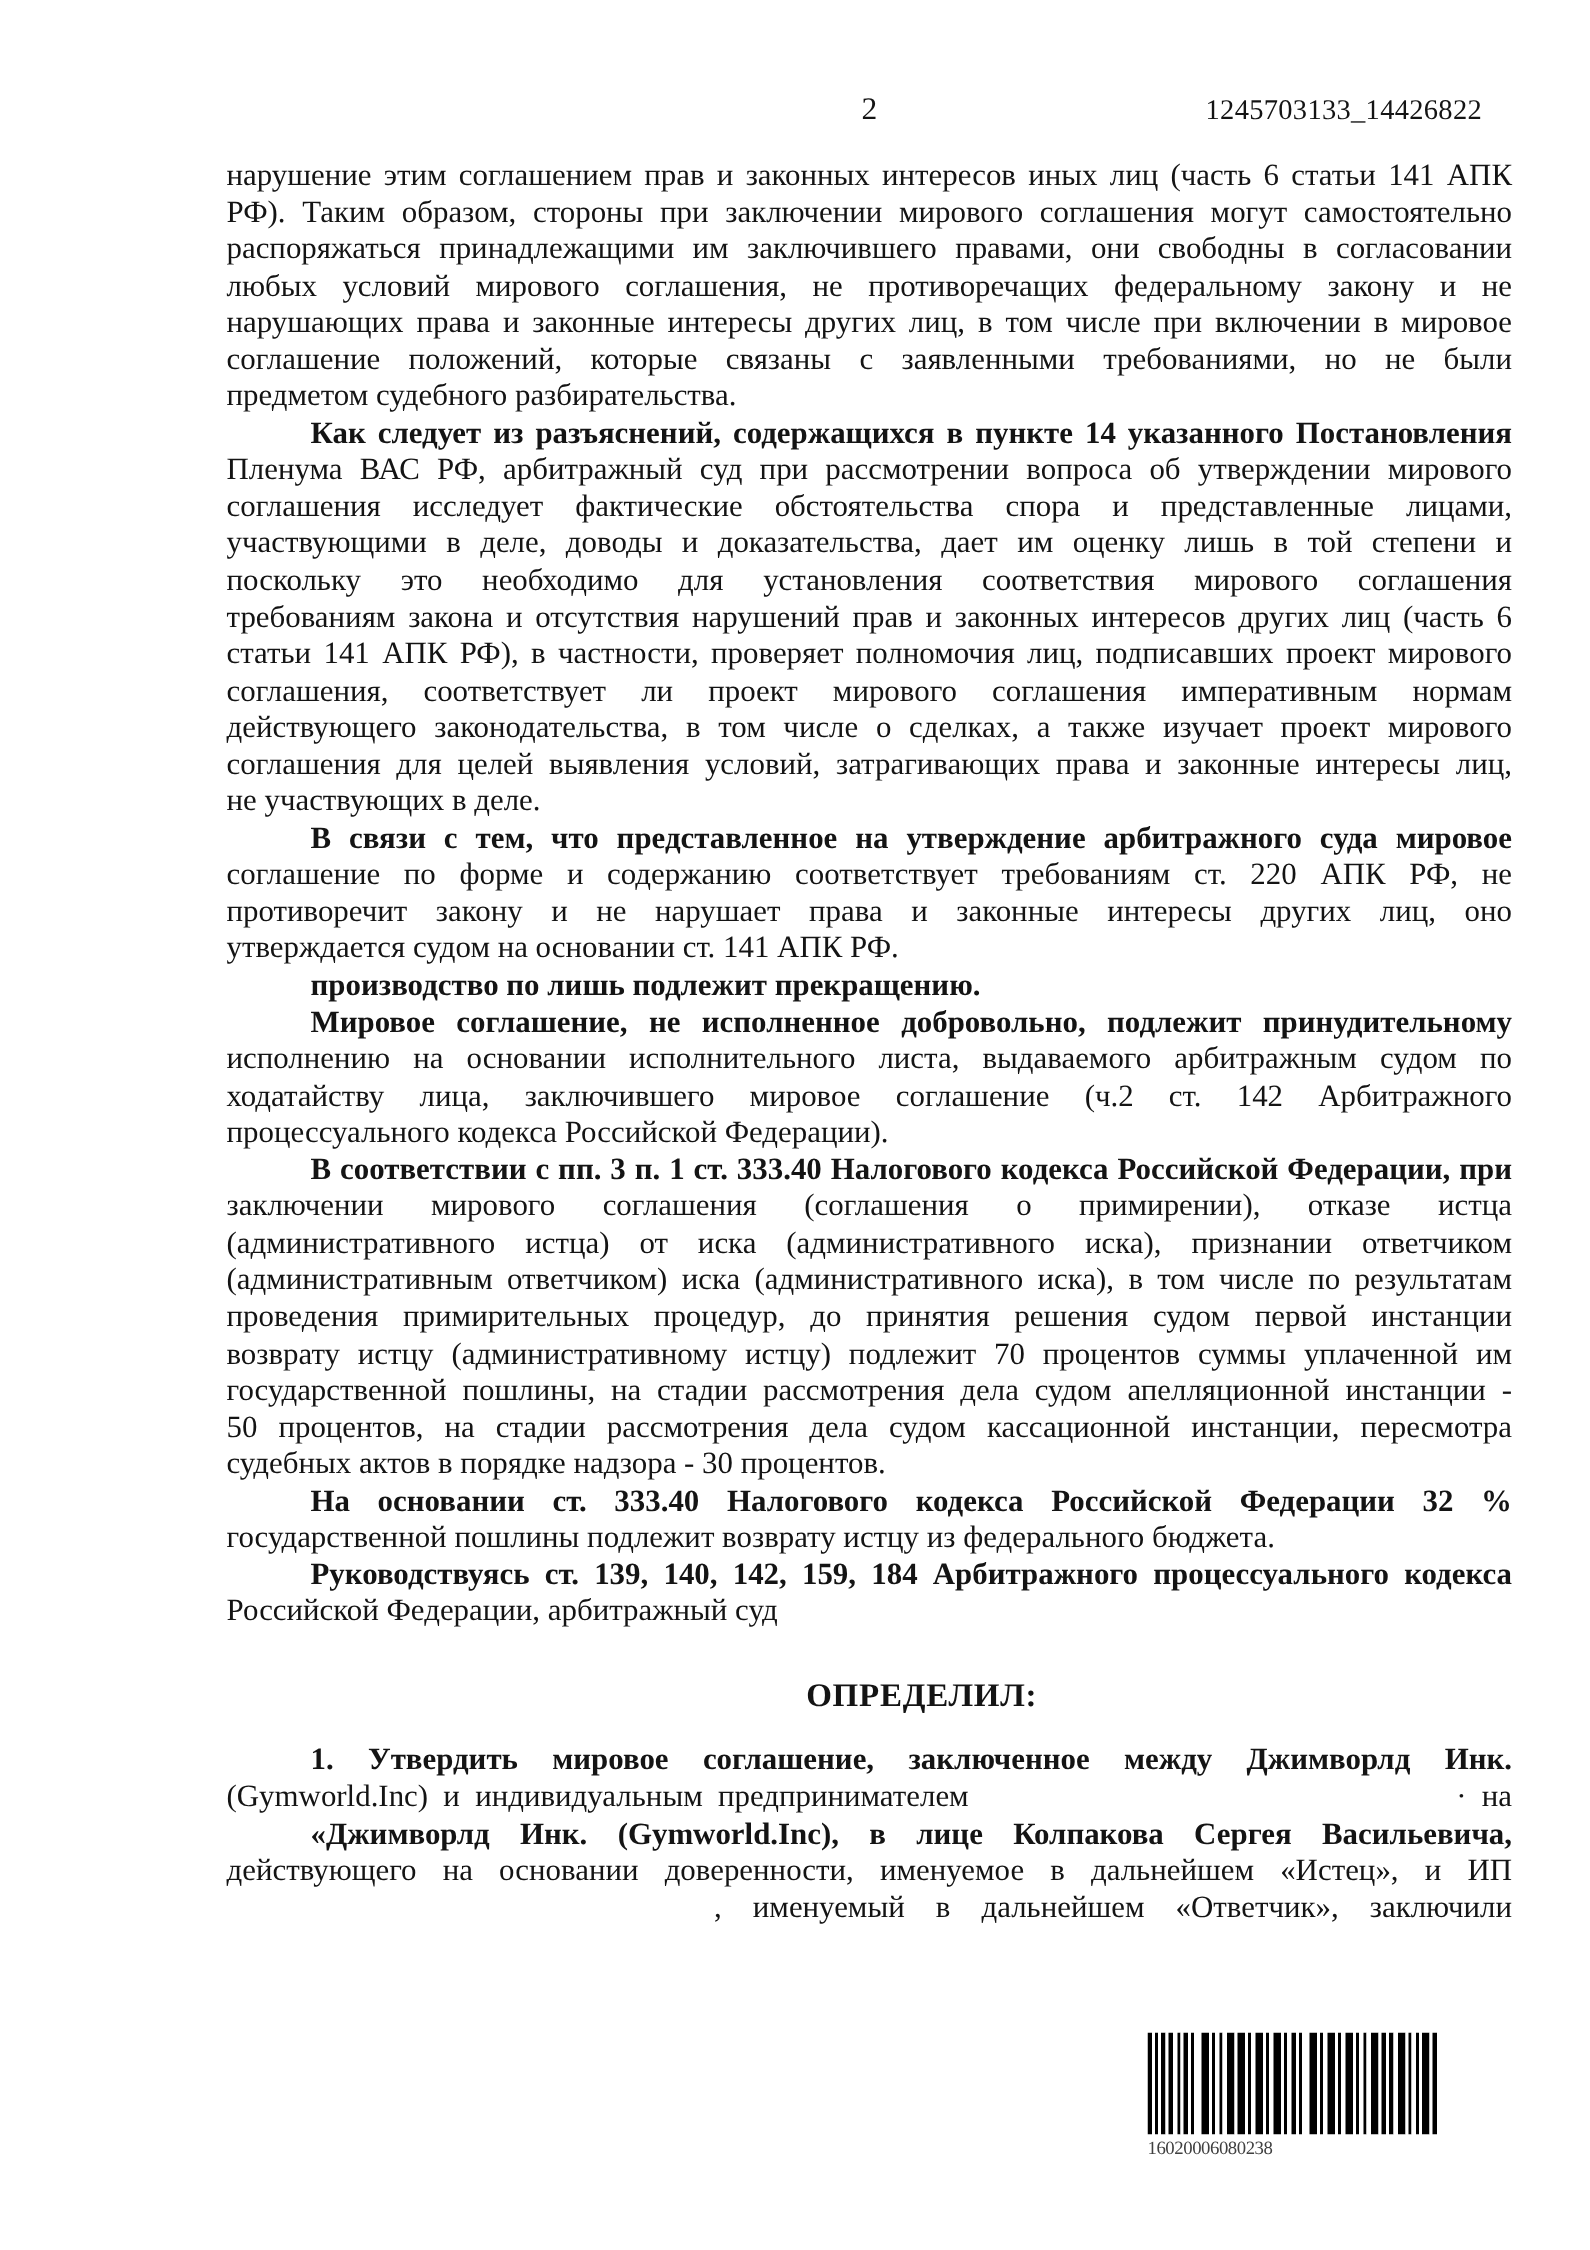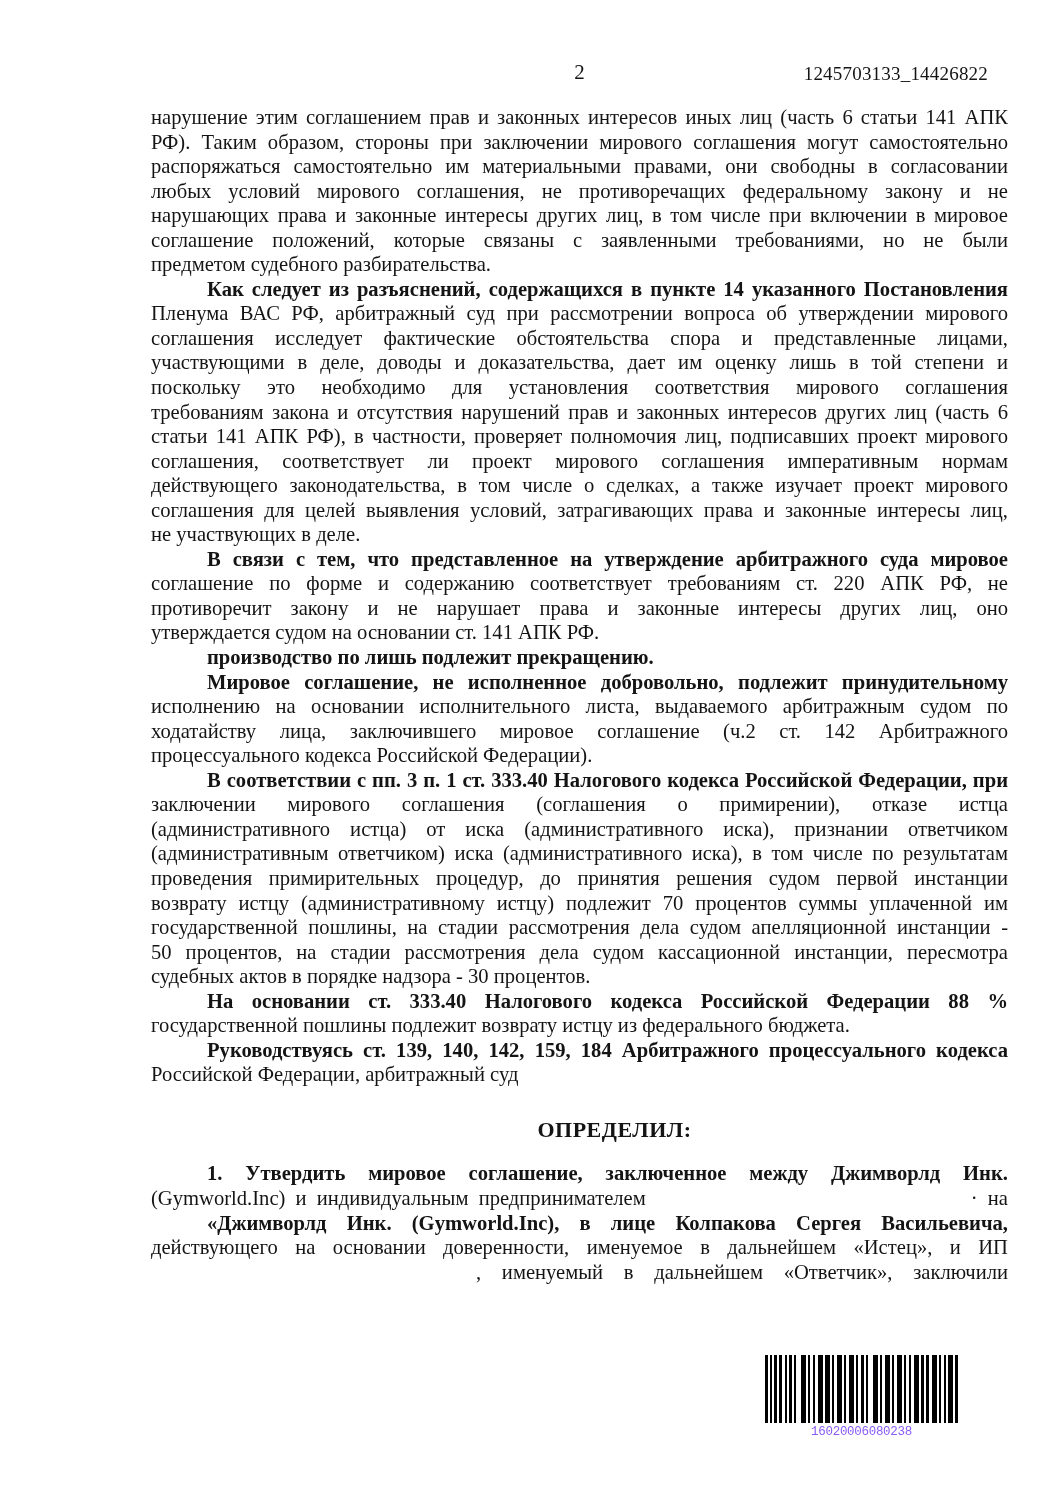--- a/index.html
+++ b/index.html
@@ -70,42 +70,42 @@
     flex-direction: row;
     align-items: stretch;
     width: 193px;
     height: 68px;
     overflow: hidden;
   }
   .barcode-bars .bar { background: #000; height: 100%; flex: 0 0 auto; }
   .barcode-bars .bargap { background: #fff; height: 100%; flex: 0 0 auto; }
   .barcode-number {
     width: 193px;
-    text-align: center;
-    font-family: Liberation Mono, monospace;
+    text-align: left;
+    font-family: Liberation Serif, serif;
     font-size: 12.5px;
     letter-spacing: -0.3px;
     margin-top: 2px;
-    color: #8b5cf6;
+    color: #404040;
   }
 </style>
 </head>
 <body>
 
 <div class="page">
 
   <div class="page-number">2</div>
 
   <div class="doc-id">1245703133_14426822</div>
 
   <div class="text-column">
       <div class="para">
         <div class="line">нарушение этим соглашением прав и законных интересов иных лиц (часть 6 статьи 141 АПК</div>
         <div class="line">РФ). Таким образом, стороны при заключении мирового соглашения могут самостоятельно</div>
-        <div class="line">распоряжаться самостоятельно им материальными правами, они свободны в согласовании</div>
+        <div class="line">распоряжаться принадлежащими им заключившего правами, они свободны в согласовании</div>
         <div class="line">любых условий мирового соглашения, не противоречащих федеральному закону и не</div>
         <div class="line">нарушающих права и законные интересы других лиц, в том числе при включении в мировое</div>
         <div class="line">соглашение положений, которые связаны с заявленными требованиями, но не были</div>
         <div class="line last">предметом судебного разбирательства.</div>
       </div>
       <div class="para indent">
         <div class="line">Как следует из разъяснений, содержащихся в пункте 14 указанного Постановления</div>
         <div class="line">Пленума ВАС РФ, арбитражный суд при рассмотрении вопроса об утверждении мирового</div>
         <div class="line">соглашения исследует фактические обстоятельства спора и представленные лицами,</div>
         <div class="line">участвующими в деле, доводы и доказательства, дает им оценку лишь в той степени и</div>
@@ -137,21 +137,21 @@
         <div class="line">заключении мирового соглашения (соглашения о примирении), отказе истца</div>
         <div class="line">(административного истца) от иска (административного иска), признании ответчиком</div>
         <div class="line">(административным ответчиком) иска (административного иска), в том числе по результатам</div>
         <div class="line">проведения примирительных процедур, до принятия решения судом первой инстанции</div>
         <div class="line">возврату истцу (административному истцу) подлежит 70 процентов суммы уплаченной им</div>
         <div class="line">государственной пошлины, на стадии рассмотрения дела судом апелляционной инстанции -</div>
         <div class="line">50 процентов, на стадии рассмотрения дела судом кассационной инстанции, пересмотра</div>
         <div class="line last">судебных актов в порядке надзора - 30 процентов.</div>
       </div>
       <div class="para indent">
-        <div class="line">На основании ст. 333.40 Налогового кодекса Российской Федерации 88 %</div>
+        <div class="line">На основании ст. 333.40 Налогового кодекса Российской Федерации 32 %</div>
         <div class="line last">государственной пошлины подлежит возврату истцу из федерального бюджета.</div>
       </div>
       <div class="para indent">
         <div class="line">Руководствуясь ст. 139, 140, 142, 159, 184 Арбитражного процессуального кодекса</div>
         <div class="line last">Российской Федерации, арбитражный суд</div>
       </div>
       <div class="heading">ОПРЕДЕЛИЛ:</div>
       <div class="para indent">
         <div class="line">1. Утвердить мировое соглашение, заключенное между Джимворлд Инк.</div>
         <div class="line"><span>(Gymworld.Inc) и индивидуальным предпринимателем</span><span class="spacer"></span><span>· на</span></div>

